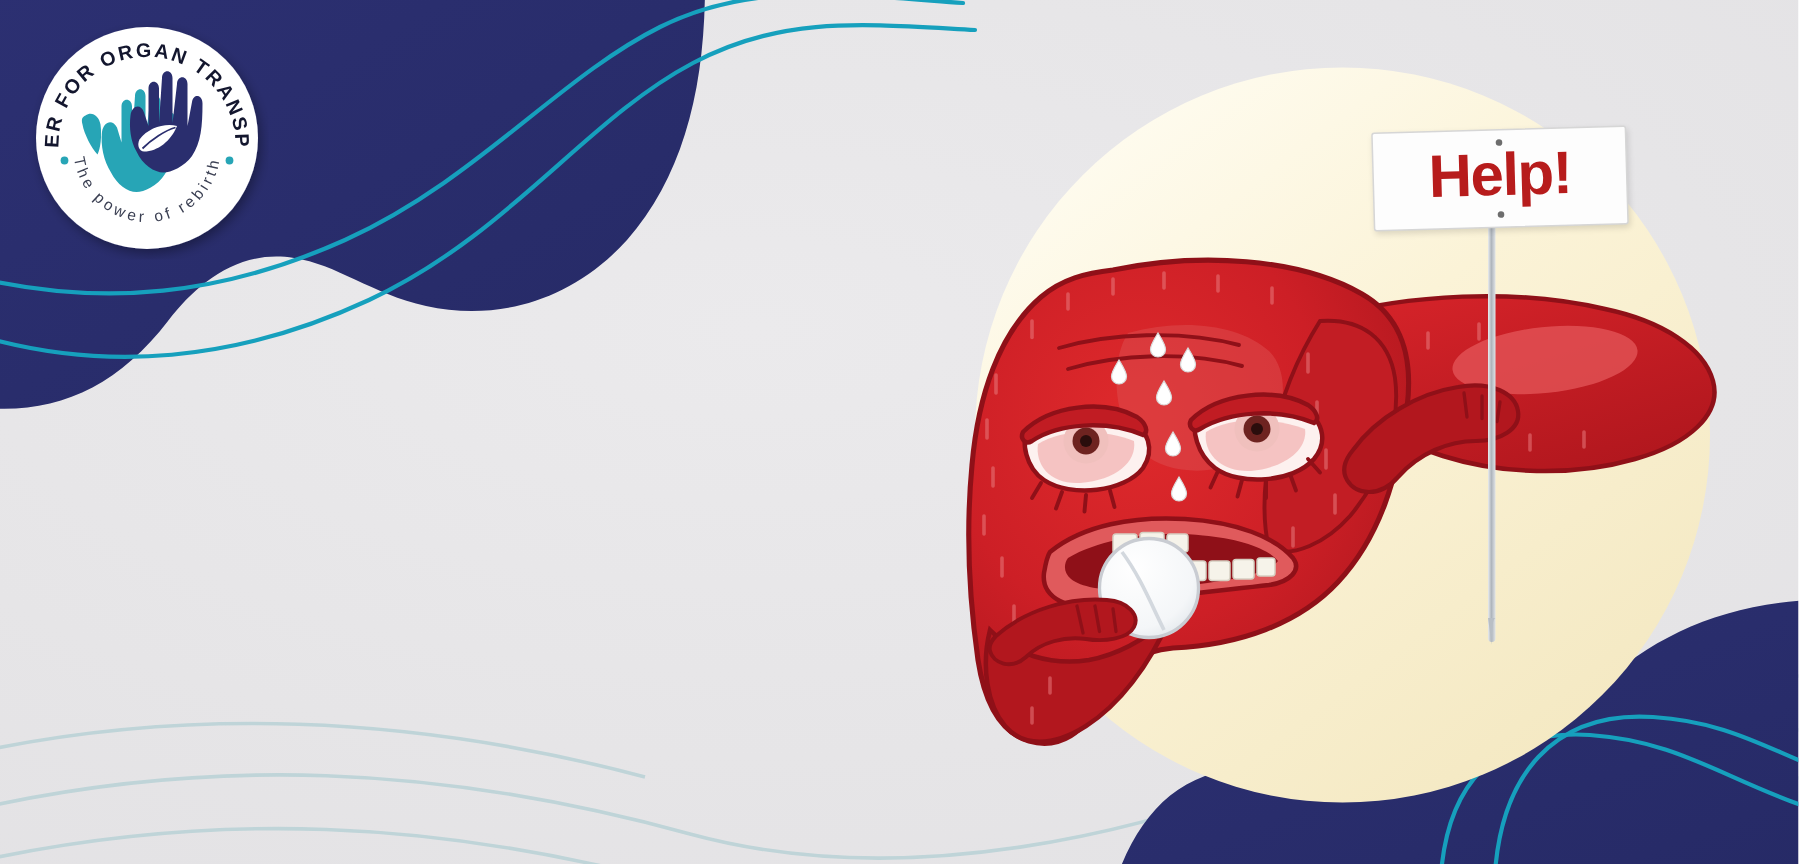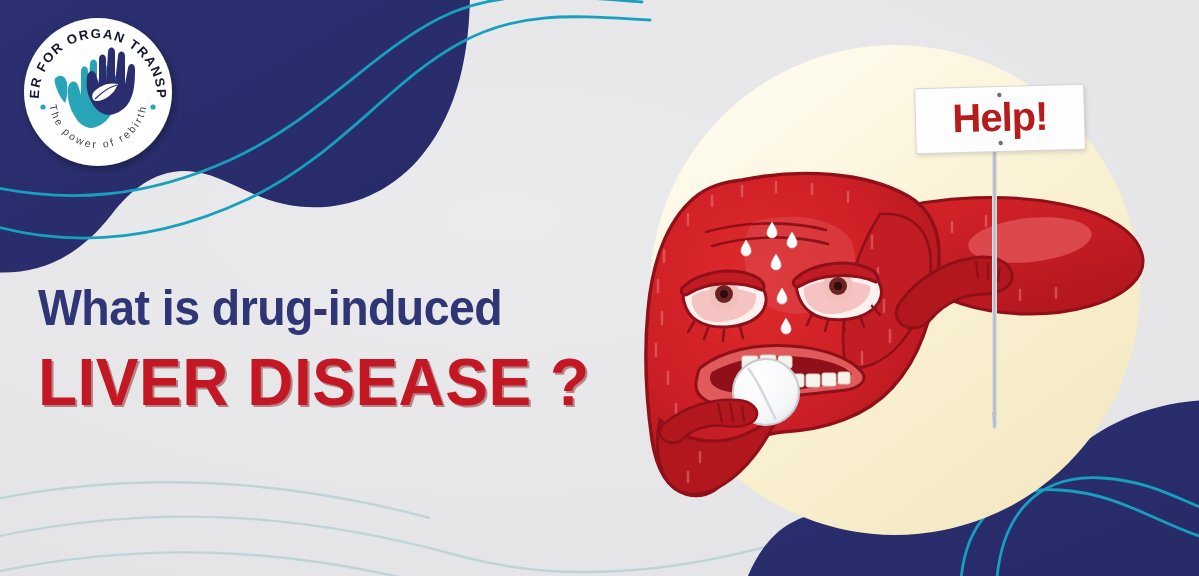--- a/index.html
+++ b/index.html
@@ -414,24 +414,20 @@
                  C 118 73 117 84 111 93
                  C 106 100 97 104 92 104
                  C 86 104 78 99 74 90 Z"></path>
       </g>
 
       <path data-interactable="false" fill="#ffffff" d="M 76 82 C 82 74 93 71 101 73 C 97 83 88 90 79 90 C 76 90 74 86 76 82 Z"></path>
       <path data-interactable="false" stroke="#2a2e6e" stroke-width="1.2" fill="none" d="M 78 88 C 84 82 93 76 100 74"></path>
     </svg>
   </div>
 
-  <div id="headline" data-interactable="false">
-    <div class="line1" data-interactable="false">What is drug-induced</div>
-    <div class="line2" data-interactable="false">LIVER DISEASE ?</div>
-  </div>
 
   <div id="help-sign" data-interactable="false">
     <div id="help-board" data-interactable="false">
       <span id="help-text" data-interactable="false">Help!</span>
       <svg width="168" height="64" style="position:absolute;left:0;top:0;pointer-events:none" data-interactable="false">
         <circle cx="84" cy="8" r="2.2" fill="#6d6d6d"></circle>
         <circle cx="84" cy="56" r="2.2" fill="#6d6d6d"></circle>
       </svg>
     </div>
   </div>

